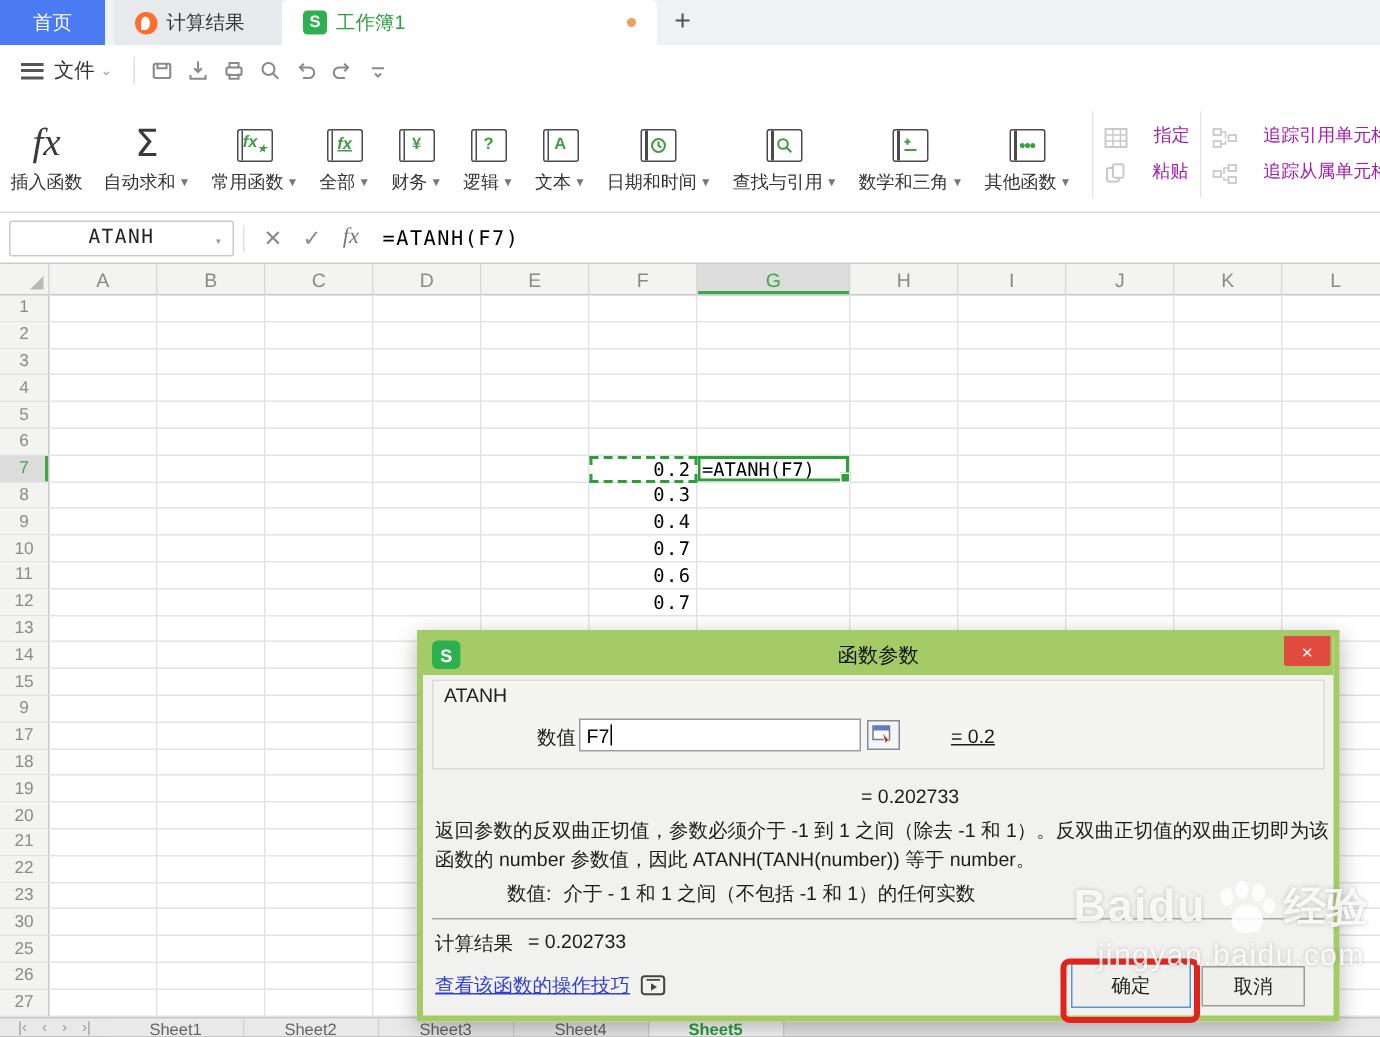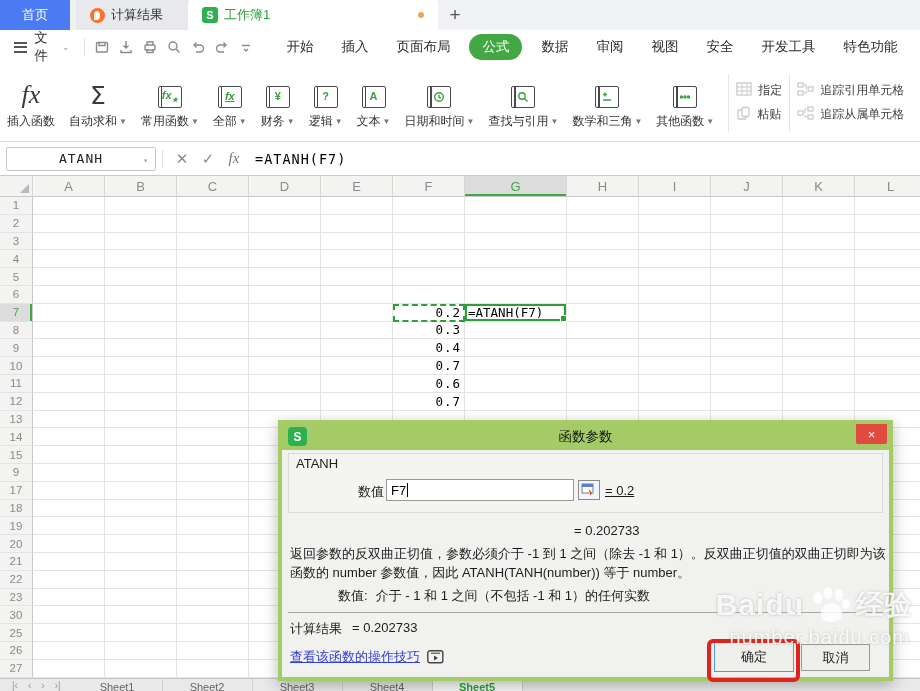--- a/index.html
+++ b/index.html
@@ -50,21 +50,21 @@
   .book{width:24px;height:22px;border:1.6px solid #4a4a4a;border-radius:2px;position:relative;
     display:flex;align-items:center;justify-content:center;background:#fff;}
   .book::before{content:"";position:absolute;left:2px;top:0;bottom:0;width:1.6px;background:#4a4a4a;}
   .book .g{color:#3f9d44;font-size:11px;font-weight:bold;font-style:italic;line-height:1;}
   .book svg{stroke:#3f9d44;fill:none;stroke-width:1.4;}
   .rdiv{width:1px;height:58px;background:#e6e6e6;margin:0 7px;flex:none;}
   .dis{color:#c4c4c4!important;}
   .dis .lb{color:#c4c4c4;}
   .dis svg{stroke:#c9c9c9;fill:none;stroke-width:1.4;}
   .smallcol{display:flex;flex-direction:column;justify-content:center;gap:7px;height:70px;flex:none;}
-  .srow{display:flex;align-items:flex-start;gap:6px;font-size:12px;color:#404040;white-space:nowrap;}
+  .srow{display:flex;align-items:flex-end;gap:17px;font-size:12px;color:#a21caf;white-space:nowrap;}
 
   
   #formulabar{position:absolute;left:0;top:142px;width:920px;height:34px;background:#fff;
     border-bottom:1px solid #c9c9c9;display:flex;align-items:center;}
   #namebox{width:150px;height:24px;margin-left:6px;border:1px solid #c9c9c9;border-radius:2px;background:#fff;
     position:relative;display:flex;align-items:center;justify-content:center;
     font-family:"DejaVu Sans Mono",monospace;font-size:13px;color:#222;letter-spacing:1px;}
   #namebox .nb-caret{position:absolute;right:6px;top:8px;font-size:8px;color:#999;}
   .fxbtn{width:26px;height:24px;display:flex;align-items:center;justify-content:center;color:#8b8b8b;font-size:15px;}
   .fxbtn.fx{font-family:"Liberation Serif",serif;font-style:italic;font-size:15px;color:#777;}
@@ -108,21 +108,21 @@
     font-size:13px;display:flex;align-items:center;justify-content:center;border-radius:0 0 2px 2px;}
   #dlg-body{position:relative;height:227px;font-size:13px;color:#1c1c1c;}
   #dlg-panel{position:absolute;left:6px;top:3px;width:595px;height:60px;border:1px solid #dbdad6;background:#f4f4f1;}
   #dlg-fn{position:absolute;left:14px;top:6px;color:#222;}
   #dlg-arg-label{position:absolute;left:76px;top:33px;}
   #dlg-input{position:absolute;left:104px;top:29px;width:188px;height:22px;background:#fff;border:1px solid #9a9a9a;
     display:flex;align-items:center;padding-left:4px;font-size:13px;color:#000;}
   #dlg-input .caret{display:inline-block;width:1px;height:14px;background:#000;margin-left:1px;}
   #dlg-picker{position:absolute;left:296px;top:30px;width:22px;height:20px;border:1px solid #8a8a8a;background:#f2f5fb;
     display:flex;align-items:center;justify-content:center;}
-  #dlg-arg-preview{position:absolute;left:323px;top:33px;text-decoration:underline;}
+  #dlg-arg-preview{position:absolute;left:352px;top:33px;text-decoration:underline;}
   #dlg-result{position:absolute;left:292px;top:73px;}
   #dlg-desc{position:absolute;left:8px;top:94px;width:598px;line-height:19px;}
   #dlg-hint{position:absolute;left:56px;top:137px;}
   #dlg-hint .hl{margin-right:8px;}
   #dlg-divider{position:absolute;left:6px;right:6px;top:162px;border-top:1px solid #a9a8a4;}
   #dlg-calc{position:absolute;left:8px;top:170px;display:flex;gap:10px;}
   #dlg-link-row{position:absolute;left:8px;top:198px;display:flex;align-items:center;gap:7px;}
   #dlg-link{color:#3340d0;text-decoration:underline;}
   #dlg-ok{position:absolute;left:432px;top:192px;width:80px;height:30px;border:1px solid #4f97e0;background:#efefec;
     display:flex;align-items:center;justify-content:center;font-size:13px;color:#222;}
@@ -207,33 +207,20 @@
             <path d="M12 6H6a3.5 3.5 0 0 0 0 7h4"></path>
             <path d="M9.5 3.5 12 6l-2.5 2.5"></path>
           </svg>
         </span>
         <span class="qbtn">
           <svg width="16" height="16" viewBox="0 0 16 16">
             <path d="M4 6.5h8M6 10l2 2 2-2"></path>
           </svg>
         </span>
       </span>
-    <nav id="menu-items">
-        <span class="menu-item">开始</span>
-        <span class="menu-item">插入</span>
-        <span class="menu-item">页面布局</span>
-        <span class="menu-item active">公式</span>
-        <span class="menu-item">数据</span>
-        <span class="menu-item">审阅</span>
-        <span class="menu-item">视图</span>
-        <span class="menu-item">安全</span>
-        <span class="menu-item">开发工具</span>
-        <span class="menu-item">特色功能</span>
-        <span class="menu-item">智能工具箱</span>
-      </nav>
   </div>
 
   <div id="ribbon">
       <div class="rbtn">
         <span class="ic">
           <span class="icn-fx">fx</span>
         </span>
     <span class="lb">插入函数</span>
       </div>
       <div class="rbtn">
@@ -870,16 +857,16 @@
       <span class="brand">Baidu</span>
       <svg width="42" height="38" viewBox="0 0 42 38" style="opacity:.88">
         <ellipse cx="9" cy="12" rx="4.5" ry="6" fill="#fff"></ellipse>
         <ellipse cx="19" cy="7" rx="4.5" ry="6" fill="#fff"></ellipse>
         <ellipse cx="30" cy="9" rx="4.5" ry="6" fill="#fff"></ellipse>
         <ellipse cx="37" cy="18" rx="4" ry="5" fill="#fff"></ellipse>
         <path d="M12 28c0-6 5-11 10-11s11 4 11 10-4 9-10 9-11-2-11-8z" fill="#fff"></path>
       </svg>
       <span class="cn">经验</span>
     </div>
-    <div class="url">number.baidu.com</div>
+    <div class="url">jingyan.baidu.com</div>
   </div>
 
 </div>
 
 </body></html>

